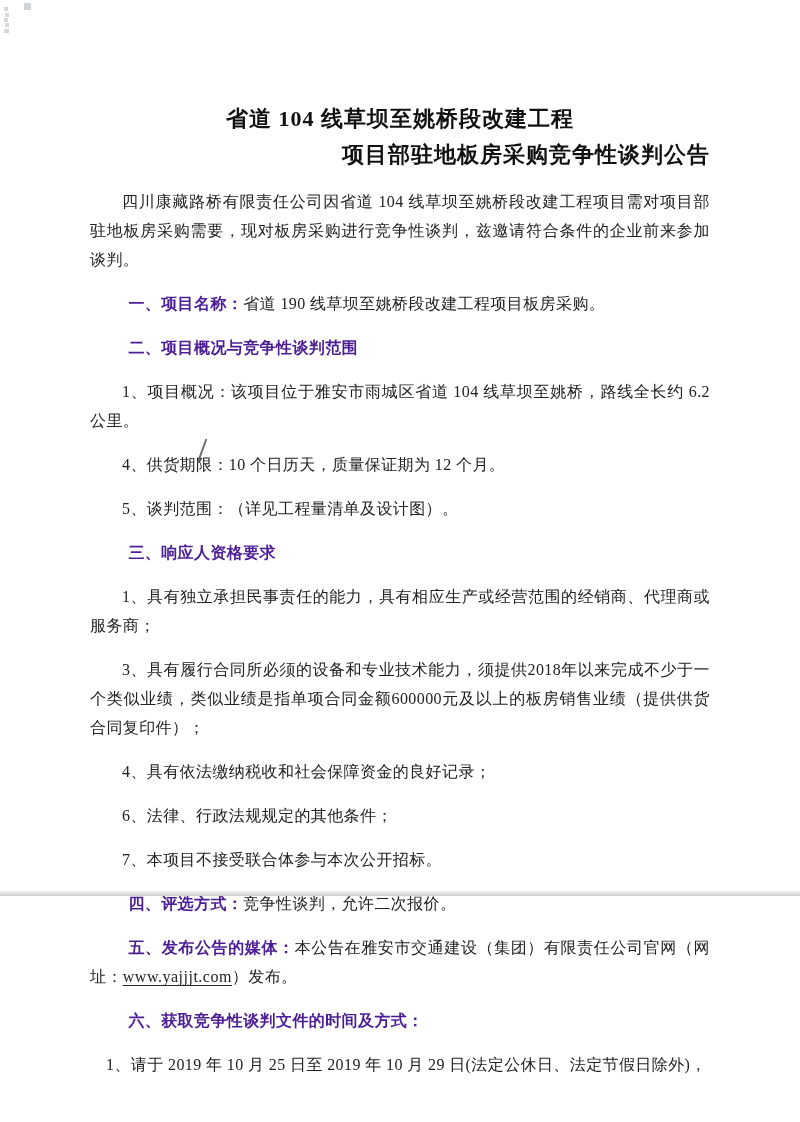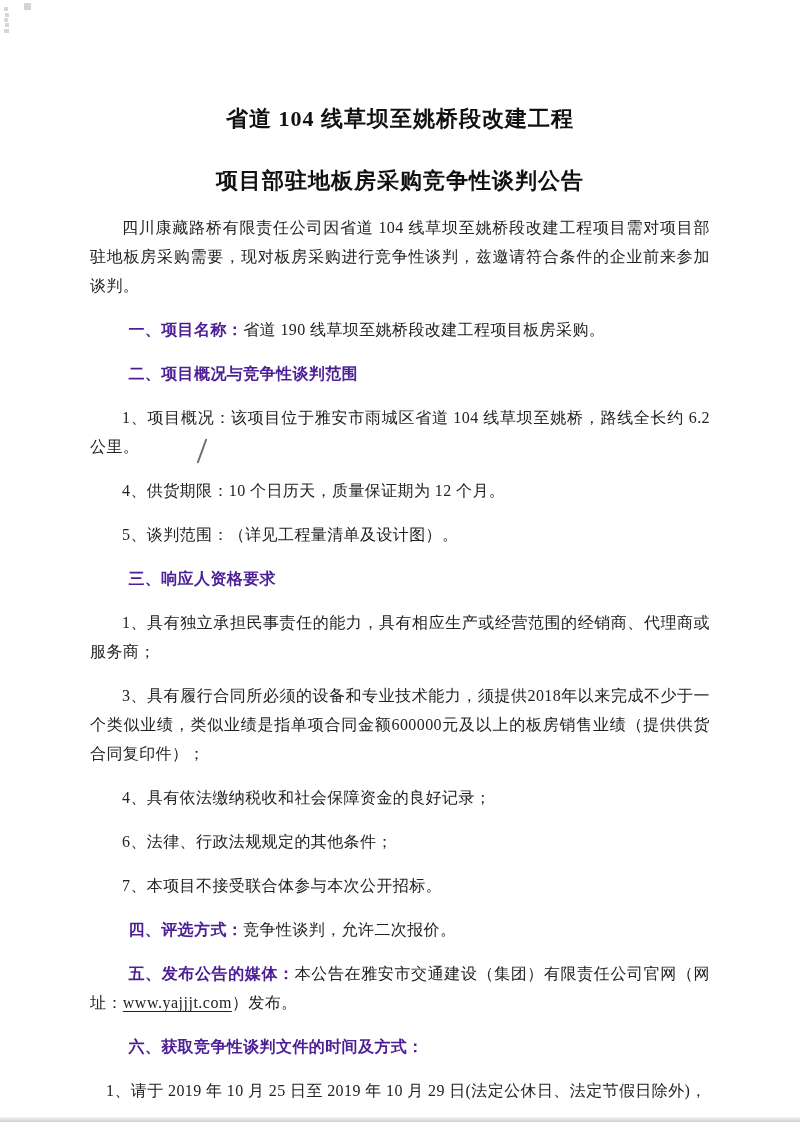--- a/index.html
+++ b/index.html
@@ -4,35 +4,35 @@
 <style>
   html,body{margin:0;padding:0;}
   body{
     width:800px;height:1122px;
     background:#ffffff;
     overflow:hidden;
     font-family:"Liberation Serif","DejaVu Serif",serif;
   }
   .page{
     position:relative;
-    width:800px;height:1122px;
+    width:800px;height:896px;
     box-sizing:border-box;
     padding:102px 90px 0 90px;
     color:#1f1f1f;
   }
   h1.doc-title{
     margin:0;
     text-align:center;
     font-size:22px;
     font-weight:bold;
     line-height:34px;
     letter-spacing:1px;
     color:#111;
   }
-  h1.doc-title + h1.doc-title{ margin-top:28px; }
+  h1.doc-title + h1.doc-title{ margin-top:2px;text-align:right; }
   .doc-body{ margin-top:13px; }
   .doc-body p.block{
     margin:15px 0 1px 0;
     font-size:16px;
     line-height:29px;
     text-align:justify;
     text-indent:2em;
     letter-spacing:0.4px;
     color:#222;
   }

